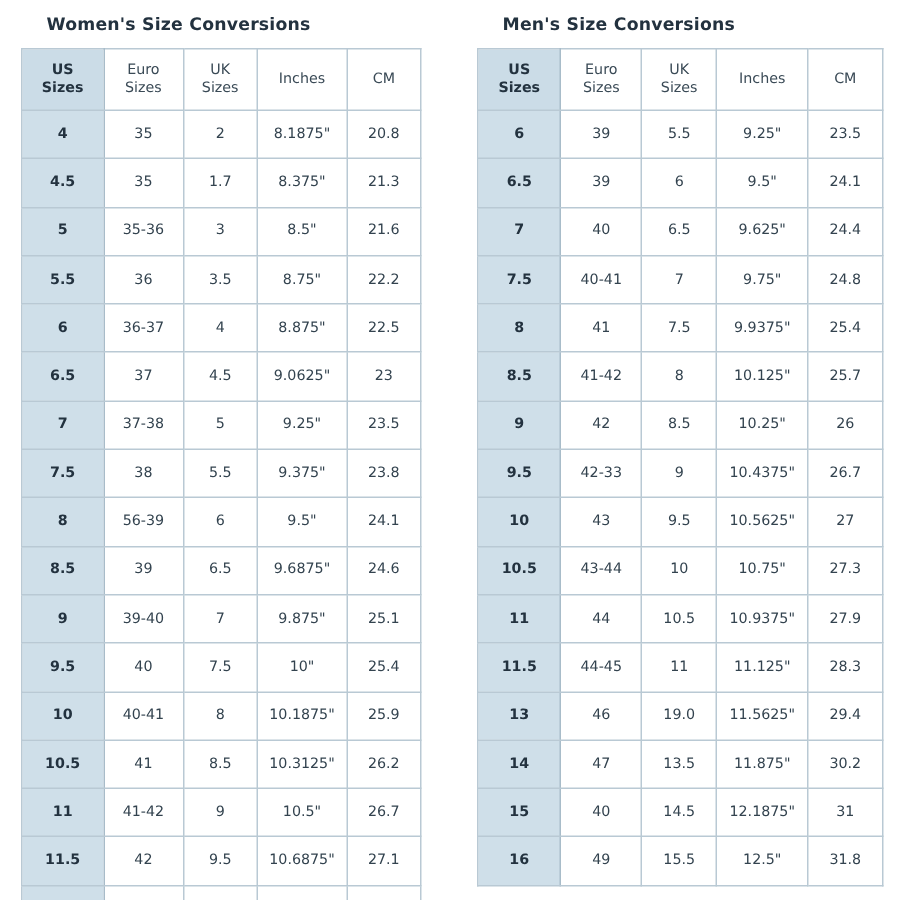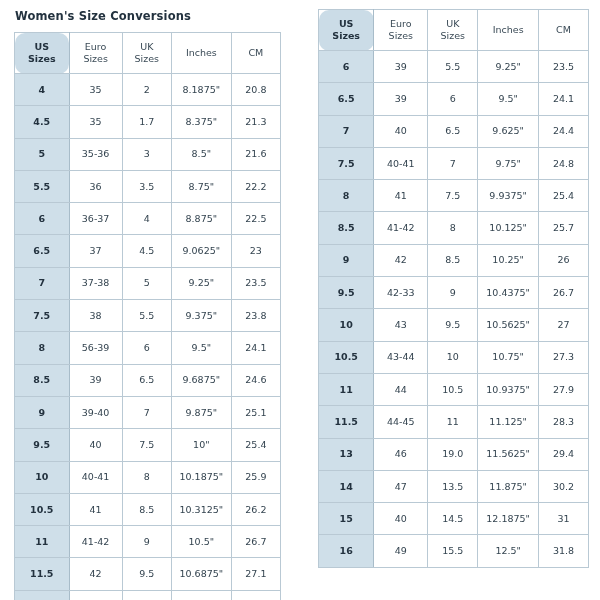--- a/index.html
+++ b/index.html
@@ -35,21 +35,21 @@
   .chart-block.men {
     width: 300px;
     padding-left: 18px;
     padding-right: 11px;
   }
   .chart-title {
     font-size: 11.5px;
     font-weight: bold;
     letter-spacing: 0.15px;
     color: #23323f;
-    margin: 0 0 9px 1px;
+    margin: 0 0 9px 17px;
     white-space: nowrap;
     line-height: 14px;
   }
   table.size-table {
     border-collapse: collapse;
     width: 100%;
     table-layout: fixed;
     background: #ffffff;
     border: 1px solid #9fb3c0;
   }
@@ -79,21 +79,20 @@
   table.size-table .us-col {
     background: #cfdfe9;
     font-weight: bold;
     color: #23323f;
     border-right: 1px solid #a8bcc9;
   }
   table.size-table thead th.us-col {
     background: #cbdce7;
     font-weight: bold;
     color: #23323f;
-    border-radius: 10px;
   }
   
   col.c-us     { width: 20.5%; }
   col.c-euro   { width: 20.0%; }
   col.c-uk     { width: 18.5%; }
   col.c-inches { width: 22.5%; }
   col.c-cm     { width: 18.5%; }
 </style>
 </head>
 <body>
@@ -250,20 +249,21 @@
             <td>42-43</td>
             <td>10</td>
             <td>10.875"</td>
             <td>27.6</td>
           </tr>
         </tbody>
     </table>
   </div>
 
   <div class="chart-block men">
+    <div class="chart-title">Men's Size Conversions</div>
     <table class="size-table">
       <colgroup>
         <col class="c-us">
           <col class="c-euro">
           <col class="c-uk">
           <col class="c-inches">
           <col class="c-cm">
       </colgroup>
       <thead>
           <tr>

